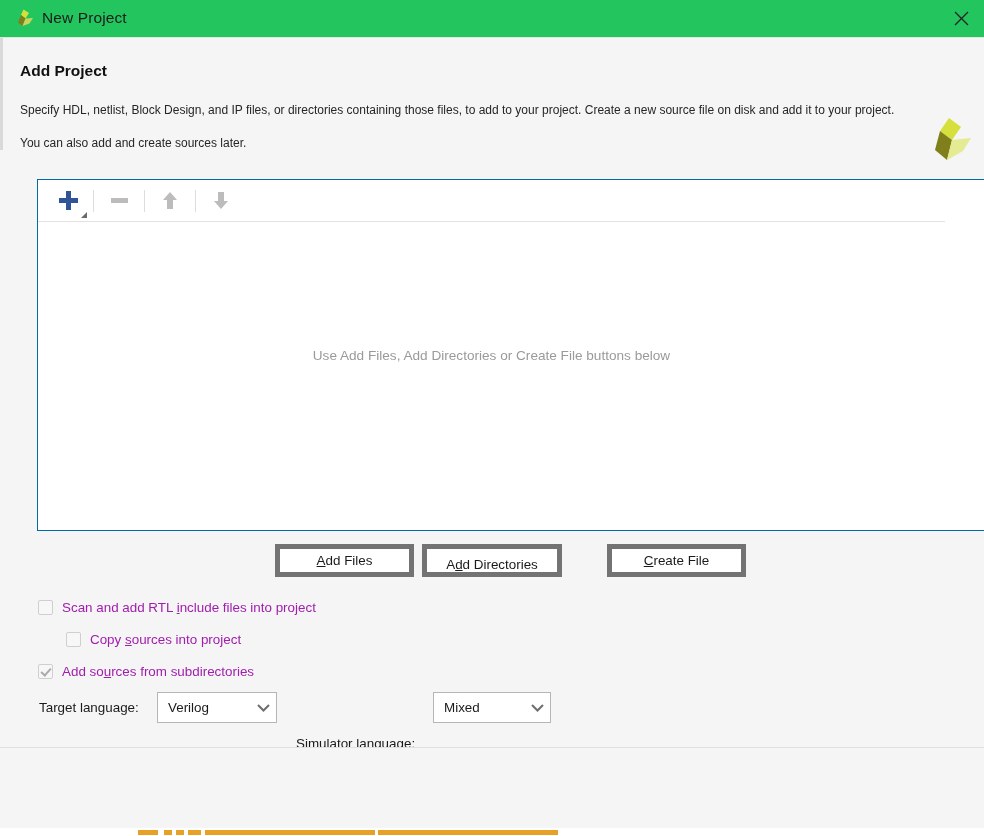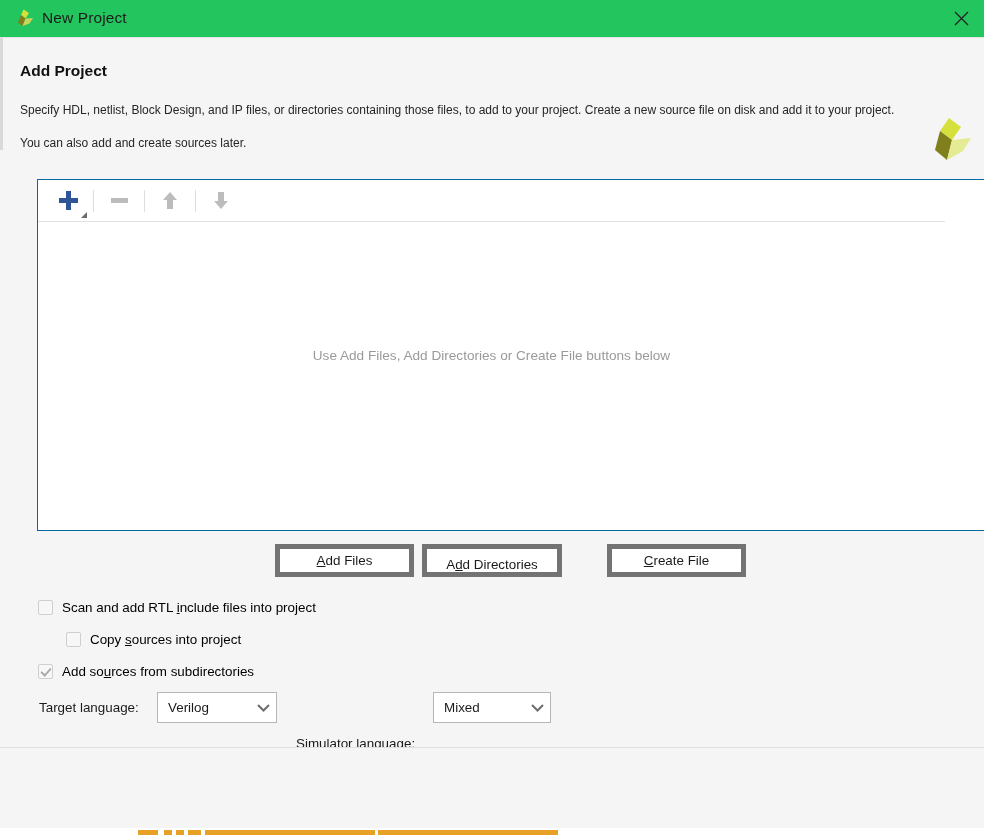--- a/index.html
+++ b/index.html
@@ -180,21 +180,21 @@
   .mn { text-decoration: underline; }
 
   
   .chkrow {
     position: absolute;
     left: 38px;
     height: 20px;
     display: flex;
     align-items: center;
     font-size: 13.4px;
-    color: #000000;
+    color: #a21caf;
   }
   #chk-scan  { top: 597px; }
   #chk-copy  { top: 629px; padding-left: 28px; }
   #chk-subdir{ top: 661px; text-align: center; }
   .chkbox {
     width: 15px; height: 15px;
     border: 1px solid #cfcfcf;
     background: #f7f7f7;
     border-radius: 2px;
     margin-right: 9px;

